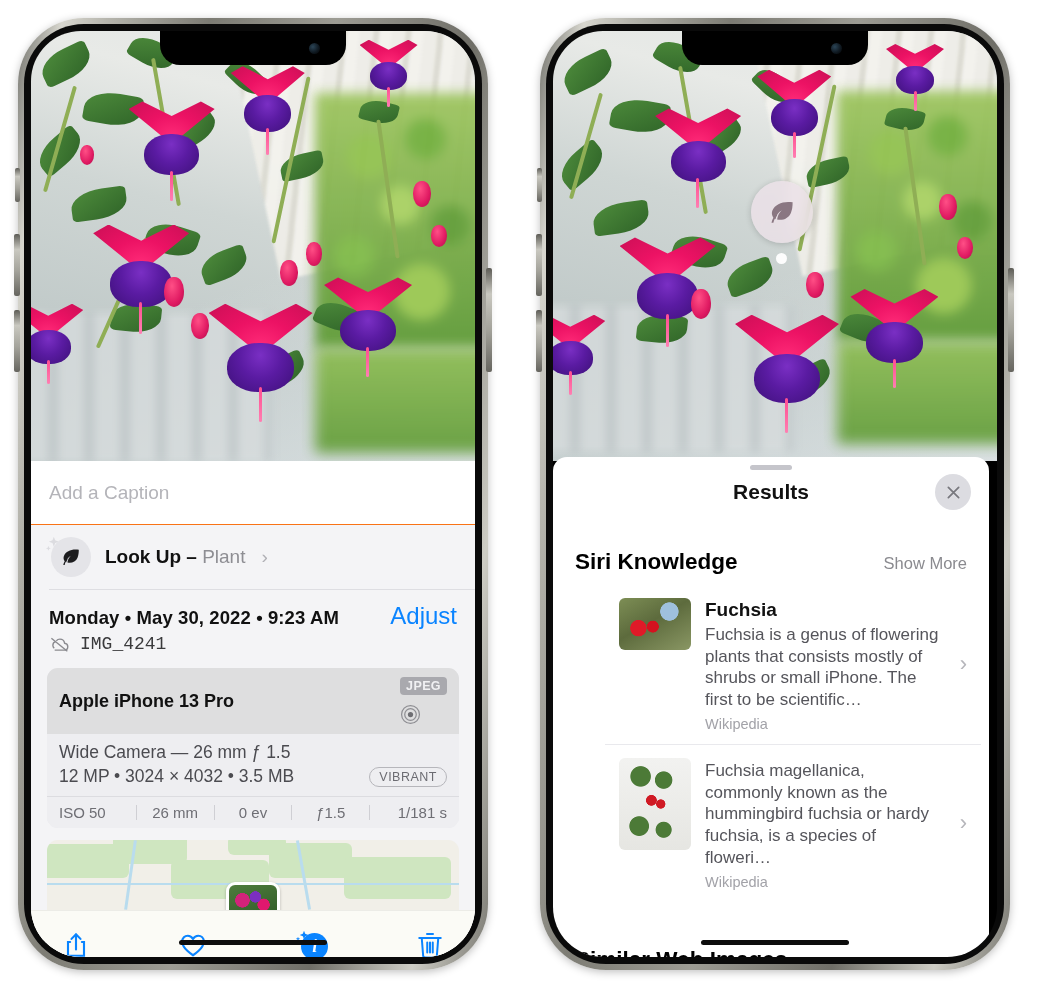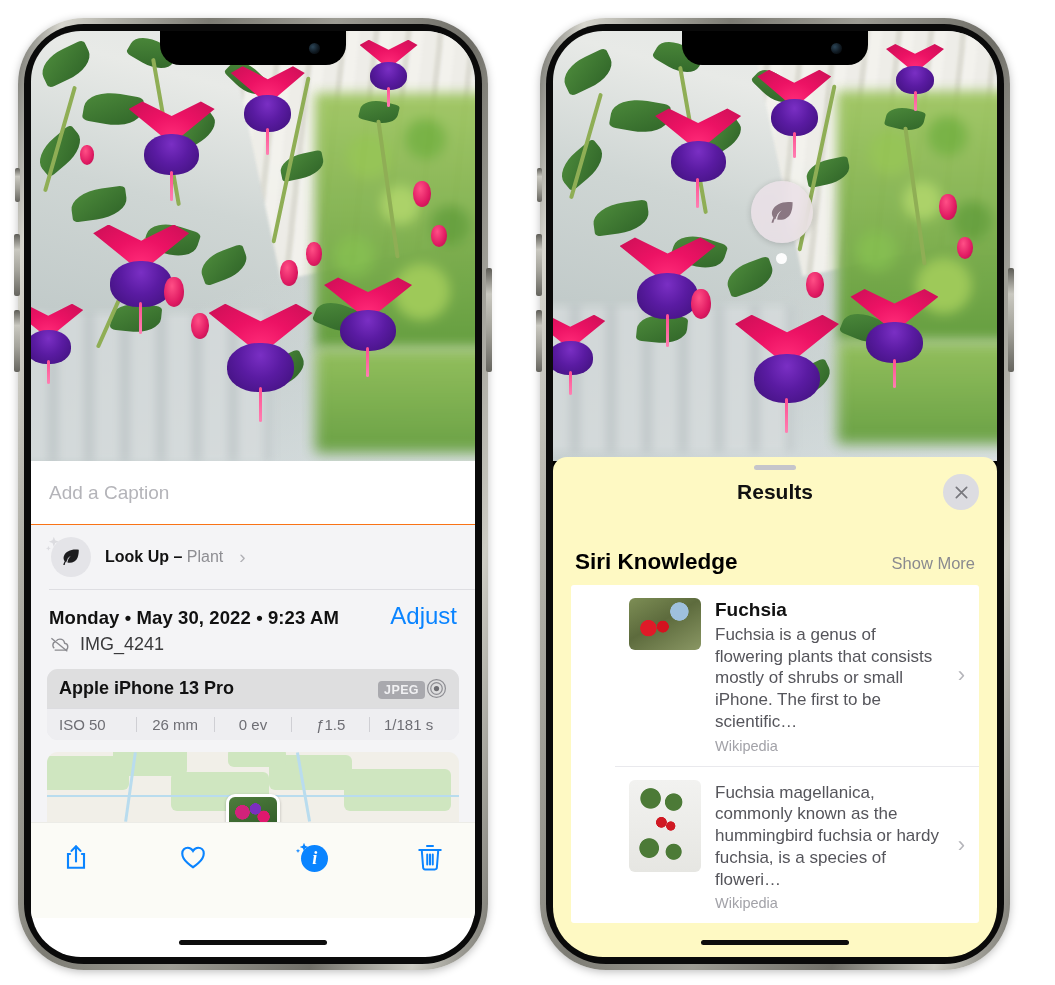--- a/index.html
+++ b/index.html
@@ -134,62 +134,62 @@
   .grey-area { background:#f4f4f6; }
   .lookup-row {
     display:flex; align-items:center; gap:14px; padding: 12px 18px 12px 20px;
     position:relative;
   }
   .sparkle { position:absolute; left:12px; top:10px; width:20px; height:20px; color:#dcdce0; }
   .leaf-chip {
     width:40px; height:40px; border-radius:50%; background:#e4e4e8;
     display:flex; align-items:center; justify-content:center; flex:0 0 auto;
   }
-  .lookup-text { font-size:16px; font-weight:700; color:#111; }
+  .lookup-text { font-size:19px; font-weight:700; color:#111; }
   .lookup-text .sub { font-weight:400; color:#8e8e93; }
   .chev { color:#b0b0b5; font-size:19px; margin-left:2px; }
   .hairline { height:1px; background:#dedee2; margin-left:18px; }
 
   .datetime-row {
     display:flex; justify-content:space-between; align-items:baseline;
     padding: 12px 18px 2px 18px;
   }
   .datetime { font-size:18.5px; font-weight:700; color:#111; letter-spacing:.1px; }
   .adjust { font-size:24px; color:#0a84ff; }
-  .filename-row { display:flex; align-items:center; gap:9px; padding: 2px 18px 12px 18px; }
+  .filename-row { display:flex; align-items:center; gap:9px; padding: 2px 18px 12px 18px; font-family: Liberation Mono, monospace; }
   .filename { font-size:18px; color:#3a3a3c; }
 
   .cam-card {
     margin: 2px 16px 0 16px; border-radius: 11px; overflow:hidden; background:#eaeaee;
   }
   .cam-head {
     display:flex; align-items:center; justify-content:space-between;
     background:#dededf; padding: 9px 12px;
   }
   .cam-model { font-size:18px; font-weight:700; color:#111; }
-  .cam-badges { display:flex; align-items:flex-end; gap:1px; }
+  .cam-badges { display:flex; align-items:flex-start; gap:9px;flex-direction:column; }
   .jpeg {
     background:#a9a9ae; color:#f1f1f3; font-size:12.5px; font-weight:700;
     letter-spacing:.4px; padding: 2px 6px; border-radius:4px;
   }
   .hdr-ico { width:21px; height:21px; }
   .cam-body { padding: 8px 12px 9px 12px; background:#eeeef1; }
   .cam-line { font-size:17.5px; color:#4b4b50; }
   .cam-line2 { display:flex; align-items:center; justify-content:space-between; margin-top:3px; }
   .vibrant {
     border:1px solid #b6b6bb; color:#6c6c72; font-size:12.5px; letter-spacing:.5px;
     padding: 2px 9px; border-radius: 10px;
   }
   .cam-exif {
     display:flex; align-items:center; justify-content:space-between;
     border-top:1px solid #dcdce0; background:#eeeef1; padding: 7px 12px;
   }
   .exif-item { font-size:15px; color:#6e6e74; flex:1; text-align:center; }
   .exif-item:first-child { text-align:left; }
-  .exif-item:last-child { }
+  .exif-item:last-child { text-align:right; }
   .exif-sep { width:1px; height:15px; background:#cfcfd4; }
 
   .map-thumb {
     margin: 12px 16px 0 16px; height: 70px; border-radius: 11px 11px 0 0;
     position:relative; overflow:hidden;
     background:
       linear-gradient(90deg, rgba(140,200,140,.0) 0 100%),
       #f1efe8;
   }
   .map-thumb .patch { position:absolute; background:#cfe6c0; border-radius:6px; }
@@ -231,22 +231,22 @@
     backdrop-filter: blur(6px);
     display:flex; align-items:center; justify-content:center;
     box-shadow: 0 1px 6px rgba(0,0,0,.18);
   }
   .vlu-dot {
     position:absolute; z-index:15; width:11px; height:11px; border-radius:50%;
     background: rgba(255,255,255,.95);
   }
 
   .results-sheet {
-    position:absolute; left:0; right:0; bottom:0; z-index:20;
-    background:#fef9c3; border-radius: 14px 14px 0 0; overflow:hidden;
+    position:absolute; left:0; right:8px; bottom:0; z-index:20;
+    background:#ffffff; border-radius: 14px 14px 0 0; overflow:hidden;
   }
   .grabber {
     width:42px; height:5px; border-radius:3px; background:#c5c5cb;
     margin: 8px auto 0 auto;
   }
   .rs-head { position:relative; height: 50px; }
   .rs-title {
     position:absolute; left:0; right:0; top:10px; text-align:center;
     font-size:21px; font-weight:700; color:#111;
   }
@@ -254,21 +254,21 @@
     position:absolute; right:18px; top:4px; width:36px; height:36px; border-radius:50%;
     background:#dcdce1; display:flex; align-items:center; justify-content:center;
   }
   .sec-head {
     display:flex; align-items:baseline; justify-content:space-between;
     padding: 4px 22px 10px 22px;
   }
   .sec-title { font-size:22.5px; font-weight:700; color:#000;margin-top:25px; }
   .sec-action { font-size:16.5px; color:#8a8a8f; }
 
-  .k-card { margin: 0 18px; background:#fff; border-radius:3px; overflow:hidden;padding-left:44px; }
+  .k-card { margin: 0 8px; background:#fff; border-radius:3px; overflow:hidden;padding-left:44px; }
   .k-row { display:flex; gap:14px; padding: 13px 14px 12px 14px; align-items:flex-start; position:relative; }
   .k-row + .k-row { border-top:1px solid #e9e9ed; }
   .k-thumb { width:72px; flex:0 0 72px; border-radius:6px; overflow:hidden; }
   .k-thumb.t1 { height:52px;
     background:
       radial-gradient(circle at 27% 58%, #e01a28 0 13%, transparent 14%),
       radial-gradient(circle at 47% 55%, #d4121f 0 12%, transparent 13%),
       radial-gradient(circle at 70% 26%, #9fc0dd 0 14%, transparent 15%),
       linear-gradient(150deg,#7d8e55 0%,#5d6b3d 45%,#8a9764 100%);
   }
@@ -451,20 +451,27 @@
               <span class="cam-model">Apple iPhone 13 Pro</span>
               <span class="cam-badges">
                 <span class="jpeg">JPEG</span>
                 <svg class="hdr-ico" viewBox="0 0 24 24">
                   <circle cx="12" cy="12" r="10.2" fill="none" stroke="#8e8e93" stroke-width="1.4"></circle>
                   <circle cx="12" cy="12" r="6.6" fill="none" stroke="#8e8e93" stroke-width="1.4"></circle>
                   <circle cx="12" cy="12" r="3" fill="#6e6e73"></circle>
                 </svg>
               </span>
             </div>
+            <div class="cam-body">
+              <div class="cam-line">Wide Camera — 26 mm ƒ 1.5</div>
+              <div class="cam-line2">
+                <span class="cam-line">12 MP • 3024 × 4032 • 3.5 MB</span>
+                <span class="vibrant">VIBRANT</span>
+              </div>
+            </div>
             <div class="cam-exif">
               <span class="exif-item">ISO 50</span>
               <span class="exif-sep"></span>
               <span class="exif-item">26 mm</span>
               <span class="exif-sep"></span>
               <span class="exif-item">0 ev</span>
               <span class="exif-sep"></span>
               <span class="exif-item">ƒ1.5</span>
               <span class="exif-sep"></span>
               <span class="exif-item">1/181 s</span>

